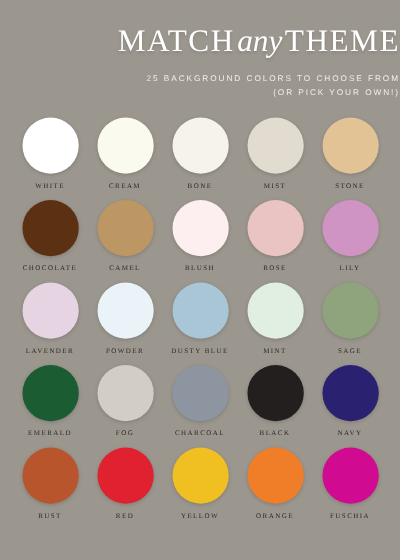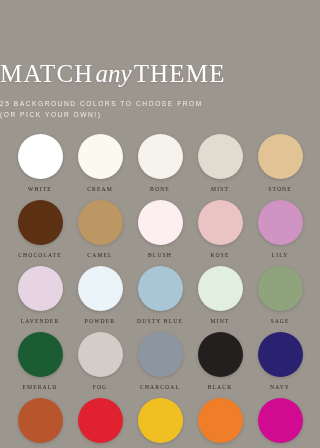--- a/index.html
+++ b/index.html
@@ -22,22 +22,21 @@
     background:
       radial-gradient(120% 95% at 88% 105%, rgba(215,210,199,0.95) 0%, rgba(205,200,189,0.55) 28%, rgba(160,155,146,0.0) 62%),
       linear-gradient(145deg, #85807a 0%, #8e8982 22%, #9b968e 45%, #adа8a0 66%, #c3bfb6 88%, #cdc9c0 100%);
     background-color: #9b968e;
     overflow: hidden;
   }
 
   
   .header {
     padding-top: 19px;
-    text-align: left;
-    margin-top: 40px;
+    text-align: right;
   }
   .title {
     font-family: "Liberation Serif", "DejaVu Serif", serif;
     font-size: 25px;
     line-height: 30px;
     color: #ffffff;
     letter-spacing: 1.2px;
     white-space: nowrap;
     text-shadow: 0 1px 2px rgba(90,85,80,0.25);
   }

